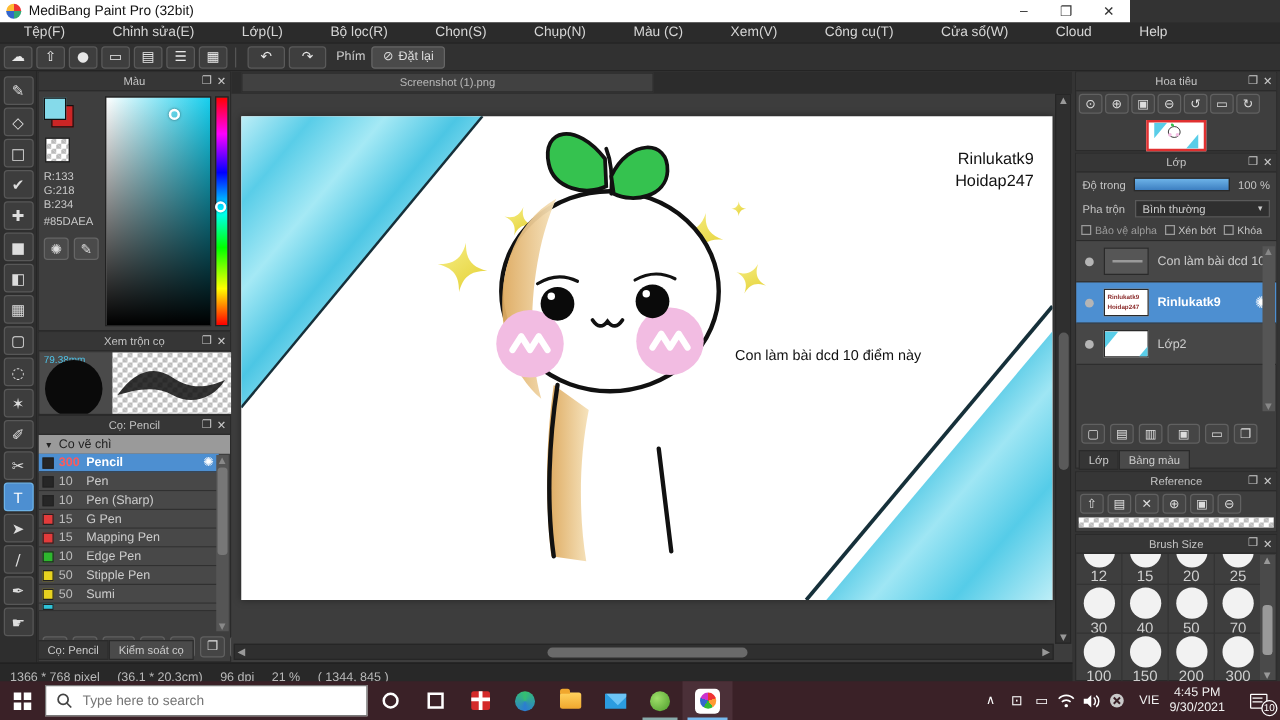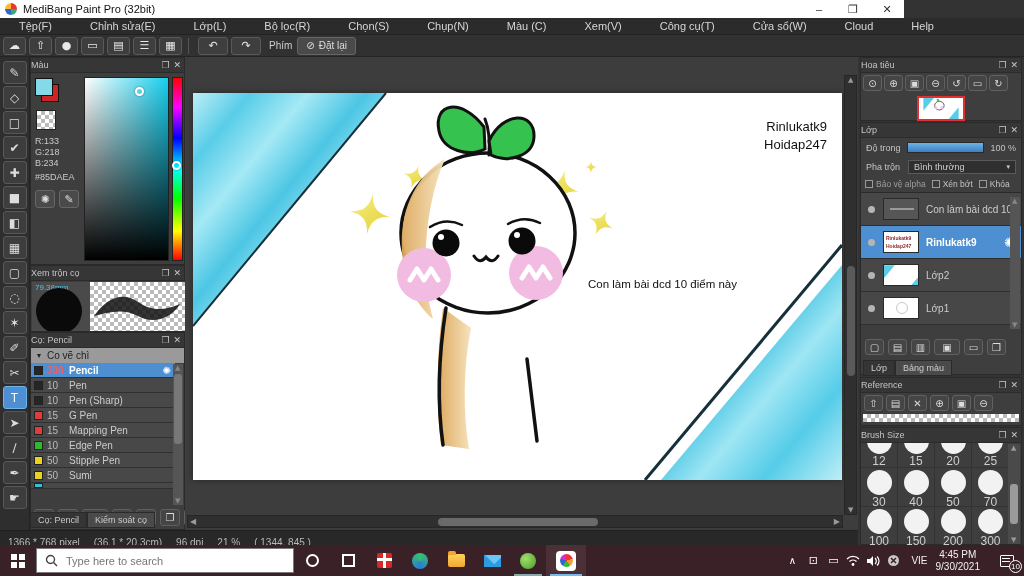--- a/index.html
+++ b/index.html
@@ -27,21 +27,21 @@
   .phim { color:#cfcfcf; font-size:10px; margin:0 5px 0 8px; }
   .resetbtn { height:18px; padding:0 8px; background:#4a4a4a; border:1px solid #666; border-radius:3px; color:#ddd; font-size:10px; display:flex; align-items:center; gap:4px; }
 
   
   #toolstrip { left:0; top:57px; width:30px; height:473px; background:#2e2e2e; border-right:1px solid #242424; padding-top:2px; }
   .tool { width:24px; height:23px; margin:2px auto 2px auto; background:#3d3d3d; border:1px solid #585858; border-radius:3px; color:#ddd; font-size:12px; display:flex; align-items:center; justify-content:center; }
   .tool.active { background:#4d8fd1; border-color:#6db3e8; color:#fff; }
 
   
   .panel { background:#3e3e3e; border:1px solid #2a2a2a; }
-  .phead { height:15px; background:#363636; border-bottom:1px solid #2b2b2b; color:#c4c4c4; font-size:9px; display:flex; align-items:center; justify-content:flex-start; position:relative; }
+  .phead { height:15px; background:#363636; border-bottom:1px solid #2b2b2b; color:#c4c4c4; font-size:9px; display:flex; align-items:center; justify-content:center; position:relative; }
   .phico { position:absolute; right:3px; top:0; display:flex; gap:4px; color:#c9c9c9; font-size:9px; line-height:15px; }
 
   
   #sv-box { background:linear-gradient(to top, #000, rgba(0,0,0,0)), linear-gradient(to right, #fff, #17cfee); }
   .ring { width:9px; height:9px; border:2px solid #fff; border-radius:50%; box-shadow:0 0 2px #0008; }
   #huebar { background:linear-gradient(to bottom,#f00 0%,#f0f 16%,#00f 33%,#0ff 50%,#0f0 66%,#ff0 84%,#f00 100%); }
   .rgbtxt { color:#c9c9c9; font-size:9px; line-height:11px; }
   .palbtn { width:20px; height:18px; background:#4a4a4a; border:1px solid #666; border-radius:3px; color:#ddd; font-size:11px; display:flex; align-items:center; justify-content:center; }
   .checker { background-image:linear-gradient(45deg,#bbb 25%,transparent 25%,transparent 75%,#bbb 75%), linear-gradient(45deg,#bbb 25%,#fff 25%,#fff 75%,#bbb 75%); background-size:8px 8px; background-position:0 0,4px 4px; }
 
@@ -282,20 +282,23 @@
       <span class="bfootbtn g">⌧</span>
     </div>
   </div>
 
   <div class="abs" style="left:30px; top:512px; display:flex;">
     <span class="btab">Cọ: Pencil</span>
     <span class="btab alt">Kiểm soát cọ</span>
   </div>
 
   <div class="abs" id="canvasarea">
+    <div class="abs" id="tabstrip">
+      <div class="abs" id="doctab">Screenshot (1).png</div>
+    </div>
 
     <div class="abs" style="left:8px; top:36px; width:649px; height:387px; background:#fff; box-shadow:0 0 6px #0006;">
       <svg width="649" height="387" viewBox="0 0 649 387">
         <defs>
           <linearGradient id="cyg" x1="0" y1="0" x2="1" y2="1">
             <stop offset="0" stop-color="#bdeef7"></stop>
               <stop offset="0.15" stop-color="#59cde8"></stop>
             <stop offset="0.3" stop-color="#a5e9f5"></stop>
               <stop offset="0.45" stop-color="#4cc6e4"></stop>
             <stop offset="0.6" stop-color="#9fe6f4"></stop>
@@ -442,27 +445,20 @@
           <span class="g" style="margin-left:auto; margin-right:6px; font-size:13px; color:#fff;">✺</span>
         </div>
         <div class="lrow">
           <span class="ldot"></span>
           <span class="lthumb checker"><svg width="36" height="22" viewBox="0 0 649 387">
                 <polygon points="0,0 193,0 0,233" fill="#59cde8"></polygon>
                 <polygon points="649,172 649,387 468,387" fill="#59cde8"></polygon>
               </svg></span>
           <span>Lớp2</span>
         </div>
-        <div class="lrow">
-          <span class="ldot"></span>
-          <span class="lthumb">
-              <span class="abs" style="left:12px; top:4px; width:12px; height:12px; border:1px solid #c9c9c9; border-radius:50%;"></span>
-            </span>
-          <span>Lớp1</span>
-        </div>
       </div>
 
       <div class="abs" style="right:1px; top:74px; width:10px; height:132px; background:#555;">
         <span class="abs g" style="left:2px; top:0; color:#888; font-size:7px;">▲</span>
         <span class="abs g" style="left:2px; bottom:0; color:#888; font-size:7px;">▼</span>
       </div>
 
       <div class="abs" style="left:4px; top:216px; display:flex; gap:4px;">
         <span class="navbtn g">▢</span>
         <span class="navbtn g">▤</span>

